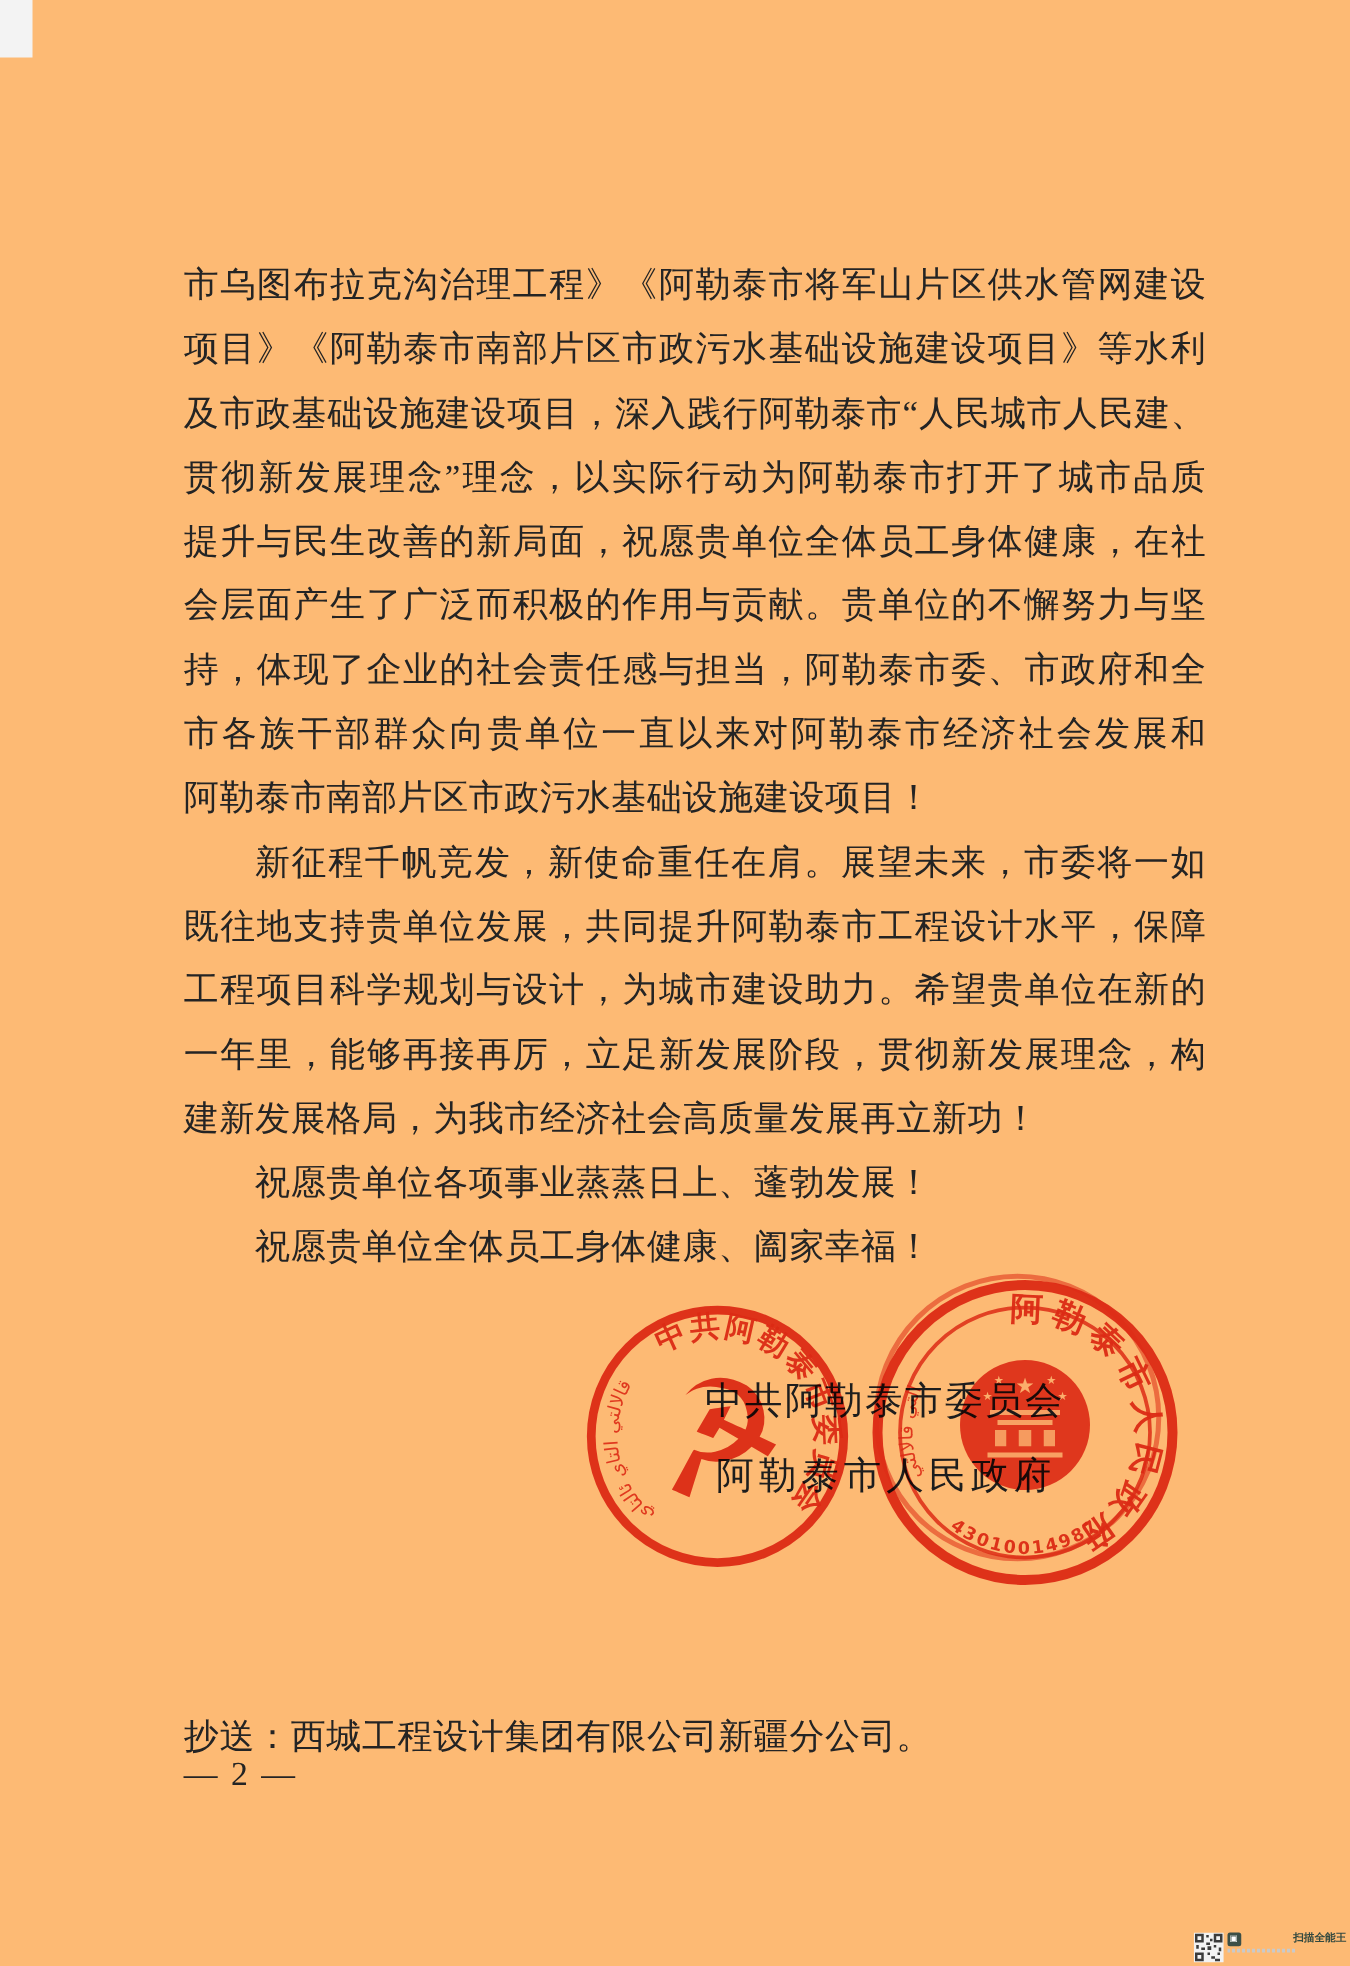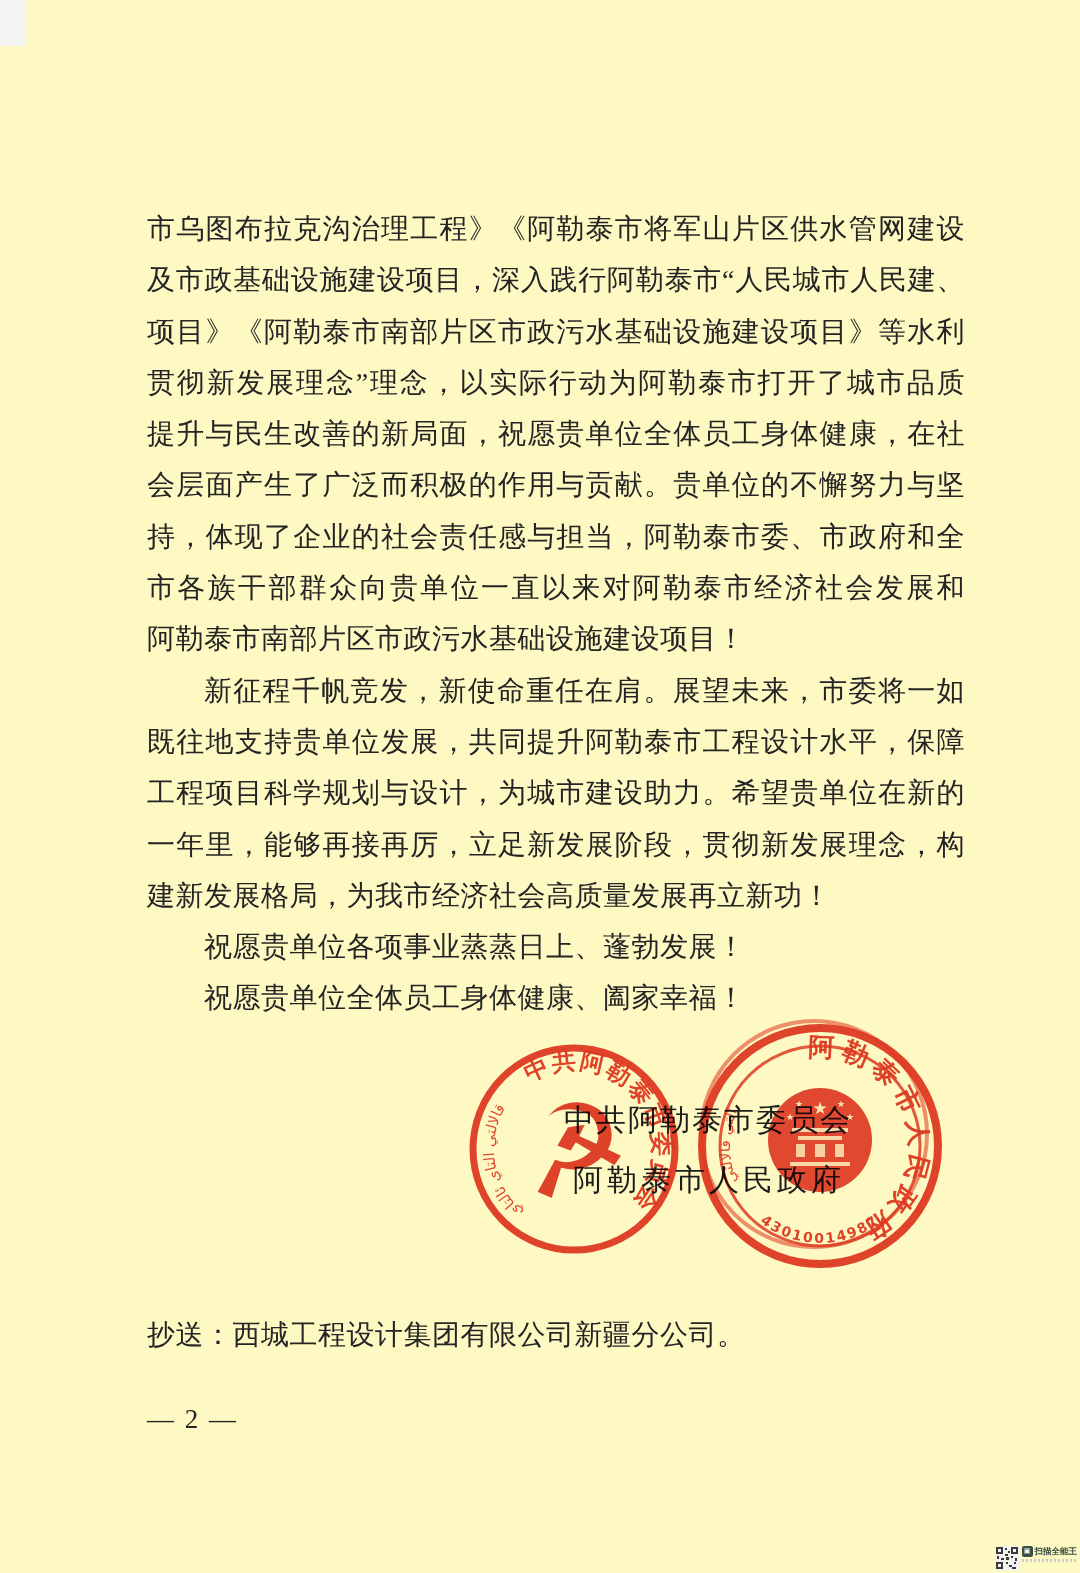--- a/index.html
+++ b/index.html
@@ -1,21 +1,21 @@
 <!DOCTYPE html>
 <html><head>
 <meta charset="utf-8">
 <style>
   html,body{margin:0;padding:0;}
   body{background:#e9e9e9;}
   #page{
     position:relative;
     width:1080px;height:1573px;
     margin:0 auto;
-    background:#fef9c3;
+    background:#fdba74;
     overflow:hidden;
     font-family:"Liberation Serif","DejaVu Serif",serif;
     color:#262626;
   }
   
   .scan-artifact{position:absolute;left:0;top:0;width:26px;height:46px;background:#f3f3f3;}
   
   .body-text{
     position:absolute;left:147px;top:203px;width:818px;
     font-size:28px;line-height:51.3px;
@@ -38,21 +38,21 @@
   .sig.org1{left:708px;top:1100px;letter-spacing:2px;}
   .sig.org2{left:709px;top:1160px;letter-spacing:4px;}
   .sig.date{left:760px;top:1218px;letter-spacing:1px;}
   
   .seal-layer{
     position:absolute;left:0;top:0;width:1080px;height:1573px;
     mix-blend-mode:multiply;opacity:.93;pointer-events:none;
   }
   
   .cc-line{
-    position:absolute;left:147px;top:1316px;
+    position:absolute;left:147px;top:1370px;
     font-size:28px;letter-spacing:.5px;color:#242424;white-space:nowrap;
   }
   .page-num{
     position:absolute;left:147px;top:1404px;
     font-size:27px;color:#242424;letter-spacing:2px;white-space:nowrap;
   }
   
   .watermark{
     position:absolute;right:3px;bottom:3px;
     display:flex;align-items:flex-start;gap:3px;
@@ -60,38 +60,38 @@
   .wm-right{display:flex;flex-direction:column;gap:2px;}
   .wm-brandrow{display:flex;align-items:center;gap:2px;}
   .wm-logo{
     width:11px;height:11px;border-radius:2px;background:#3c4f47;
     display:flex;align-items:center;justify-content:center;
     color:#fff;font-size:7px;line-height:1;
     font-family:"DejaVu Sans",sans-serif;
   }
   .wm-brand{
     font-family:"DejaVu Sans",sans-serif;
-    font-size:8.5px;font-weight:bold;color:#33493f;line-height:11px;white-space:nowrap;
+    font-size:8.5px;font-weight:bold;color:#33493f;line-height:11px;white-space:nowrap;margin-left:40px;
   }
   .wm-subline{
     height:3px;width:54px;
     background:repeating-linear-gradient(90deg,#c9c9c9 0 2px,transparent 2px 4px);
   }
 </style>
 </head>
 <body>
 
 <div id="page">
 
   <div class="scan-artifact"></div>
 
   <div class="body-text">
     <div class="line fill">市乌图布拉克沟治理工程》《阿勒泰市将军山片区供水管网建设</div>
+    <div class="line fill">项目》《阿勒泰市南部片区市政污水基础设施建设项目》等水利</div>
     <div class="line fill">及市政基础设施建设项目，深入践行阿勒泰市“人民城市人民建、</div>
-    <div class="line fill">项目》《阿勒泰市南部片区市政污水基础设施建设项目》等水利</div>
     <div class="line fill">贯彻新发展理念”理念，以实际行动为阿勒泰市打开了城市品质</div>
     <div class="line fill">提升与民生改善的新局面，祝愿贵单位全体员工身体健康，在社</div>
     <div class="line fill">会层面产生了广泛而积极的作用与贡献。贵单位的不懈努力与坚</div>
     <div class="line fill">持，体现了企业的社会责任感与担当，阿勒泰市委、市政府和全</div>
     <div class="line fill">市各族干部群众向贵单位一直以来对阿勒泰市经济社会发展和</div>
     <div class="line">阿勒泰市南部片区市政污水基础设施建设项目！</div>
     <div class="line fill indent">新征程千帆竞发，新使命重任在肩。展望未来，市委将一如</div>
     <div class="line fill">既往地支持贵单位发展，共同提升阿勒泰市工程设计水平，保障</div>
     <div class="line fill">工程项目科学规划与设计，为城市建设助力。希望贵单位在新的</div>
     <div class="line fill">一年里，能够再接再厉，立足新发展阶段，贯彻新发展理念，构</div>

